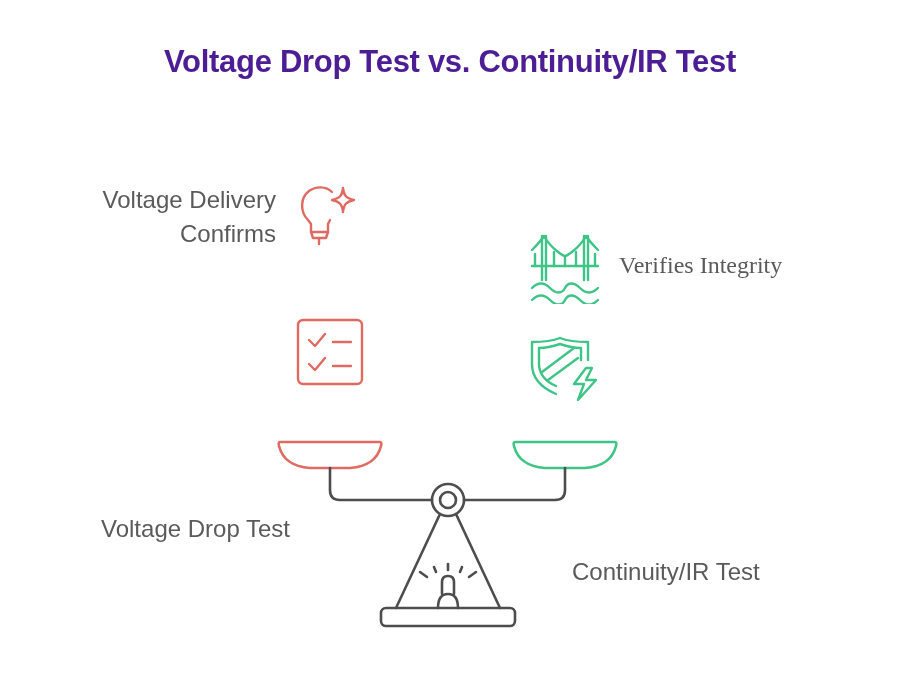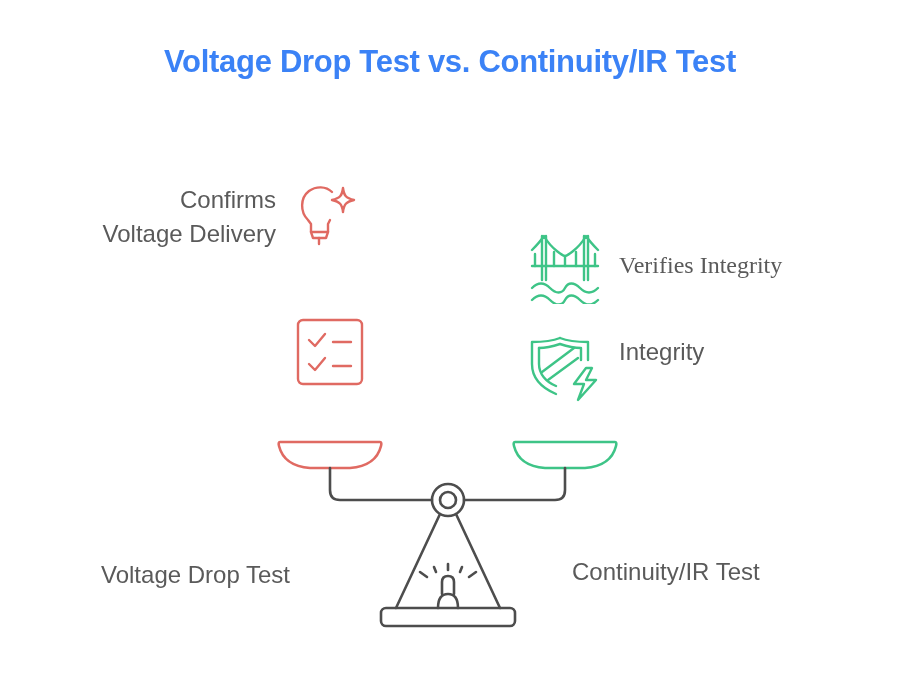--- a/index.html
+++ b/index.html
@@ -1,32 +1,32 @@
 <!DOCTYPE html>
 <html><head>
 <meta charset="utf-8">
 <style>
   html, body { margin: 0; padding: 0; background: #ffffff; }
   body { width: 915px; height: 682px; position: relative; overflow: hidden;
          font-family: "Liberation Sans", "DejaVu Sans", sans-serif; color: #555555; }
   .title { position: absolute; left: 0; top: 44px; width: 900px; text-align: center;
-           font-size: 31px; font-weight: bold; color: #3b82f6; letter-spacing: -0.3px; }
+           font-size: 31px; font-weight: bold; color: #4c1d95; letter-spacing: -0.3px; }
   .label { position: absolute; font-size: 24px; line-height: 34px; color: #5a5a5a; }
   .label.right-align { text-align: right; }
   .icon { position: absolute; }
   svg { display: block; }
 </style>
 </head>
 <body>
 
 <div class="title">Voltage Drop Test vs. Continuity/IR Test</div>
 
 <div class="label right-align" style="left:40px; top:183px; width:236px;">
+  <div>Voltage Delivery</div>
   <div>Confirms</div>
-  <div>Voltage Delivery</div>
 </div>
 <div class="icon" style="left:296px; top:180px;">
   <svg width="66" height="70" viewBox="0 0 66 70" fill="none" stroke="#e06a62" stroke-width="2.4" stroke-linecap="round" stroke-linejoin="round">
     <path d="M36 12 C30 6 20 6 13 11 C4 18 4 32 12 40 L15 44 L15 52 L32 52 L32 44 L34 40"></path>
     <path d="M15 52 L17 58 L30 58 L32 52"></path>
     <line x1="23" y1="58" x2="23" y2="64"></line>
     <path d="M47 8 C48 16 50 18 58 20 C50 22 48 24 47 32 C46 24 44 22 36 20 C44 18 46 16 47 8 Z"></path>
   </svg>
 </div>
 
@@ -66,21 +66,20 @@
     <path d="M32 4 C22 8 12 8 4 8 L4 30 C4 44 14 54 28 60"></path>
     <path d="M32 4 C42 8 52 8 60 8 L60 26"></path>
     <path d="M11 14 C18 14 26 12 32 10 C38 12 46 14 53 14 L53 26"></path>
     <path d="M11 14 L11 30 C11 40 18 48 28 52"></path>
     <line x1="14" y1="38" x2="46" y2="14"></line>
     <line x1="20" y1="46" x2="50" y2="24"></line>
     <path d="M58 34 L46 50 L56 50 L50 66 L68 46 L58 46 L64 34 Z"></path>
   </svg>
 </div>
 <div class="label" style="left:619px; top:335px;">
-  <div>Integrity</div>
 </div>
 
 <div class="icon" style="left:270px; top:430px;">
   <svg width="360" height="210" viewBox="0 0 360 210" fill="none" stroke-width="2.6" stroke-linecap="round" stroke-linejoin="round">
 
     <path d="M10 12 L110 12 Q112 12 111 16 Q106 36 80 38 L40 38 Q14 36 9 16 Q8 12 10 12 Z" stroke="#e06a62"></path>
 
     <path d="M245 12 L345 12 Q347 12 346 16 Q341 36 315 38 L275 38 Q249 36 244 16 Q243 12 245 12 Z" stroke="#3ec487"></path>
 
     <g stroke="#4d4d4d">
@@ -97,14 +96,14 @@
       <path d="M172 164 L172 152 Q172 146 178 146 Q184 146 184 152 L184 164"></path>
       <line x1="178" y1="140" x2="178" y2="134"></line>
       <line x1="166" y1="142" x2="164" y2="137"></line>
       <line x1="190" y1="142" x2="192" y2="137"></line>
       <line x1="157" y1="147" x2="150" y2="142"></line>
       <line x1="199" y1="147" x2="206" y2="142"></line>
     </g>
   </svg>
 </div>
 
-<div class="label" style="left:101px; top:558px;">Voltage Drop Test</div>
+<div class="label" style="left:101px; top:512px;">Voltage Drop Test</div>
 <div class="label" style="left:572px; top:543px;margin-top:12px;">Continuity/IR Test</div>
 
 </body></html>

